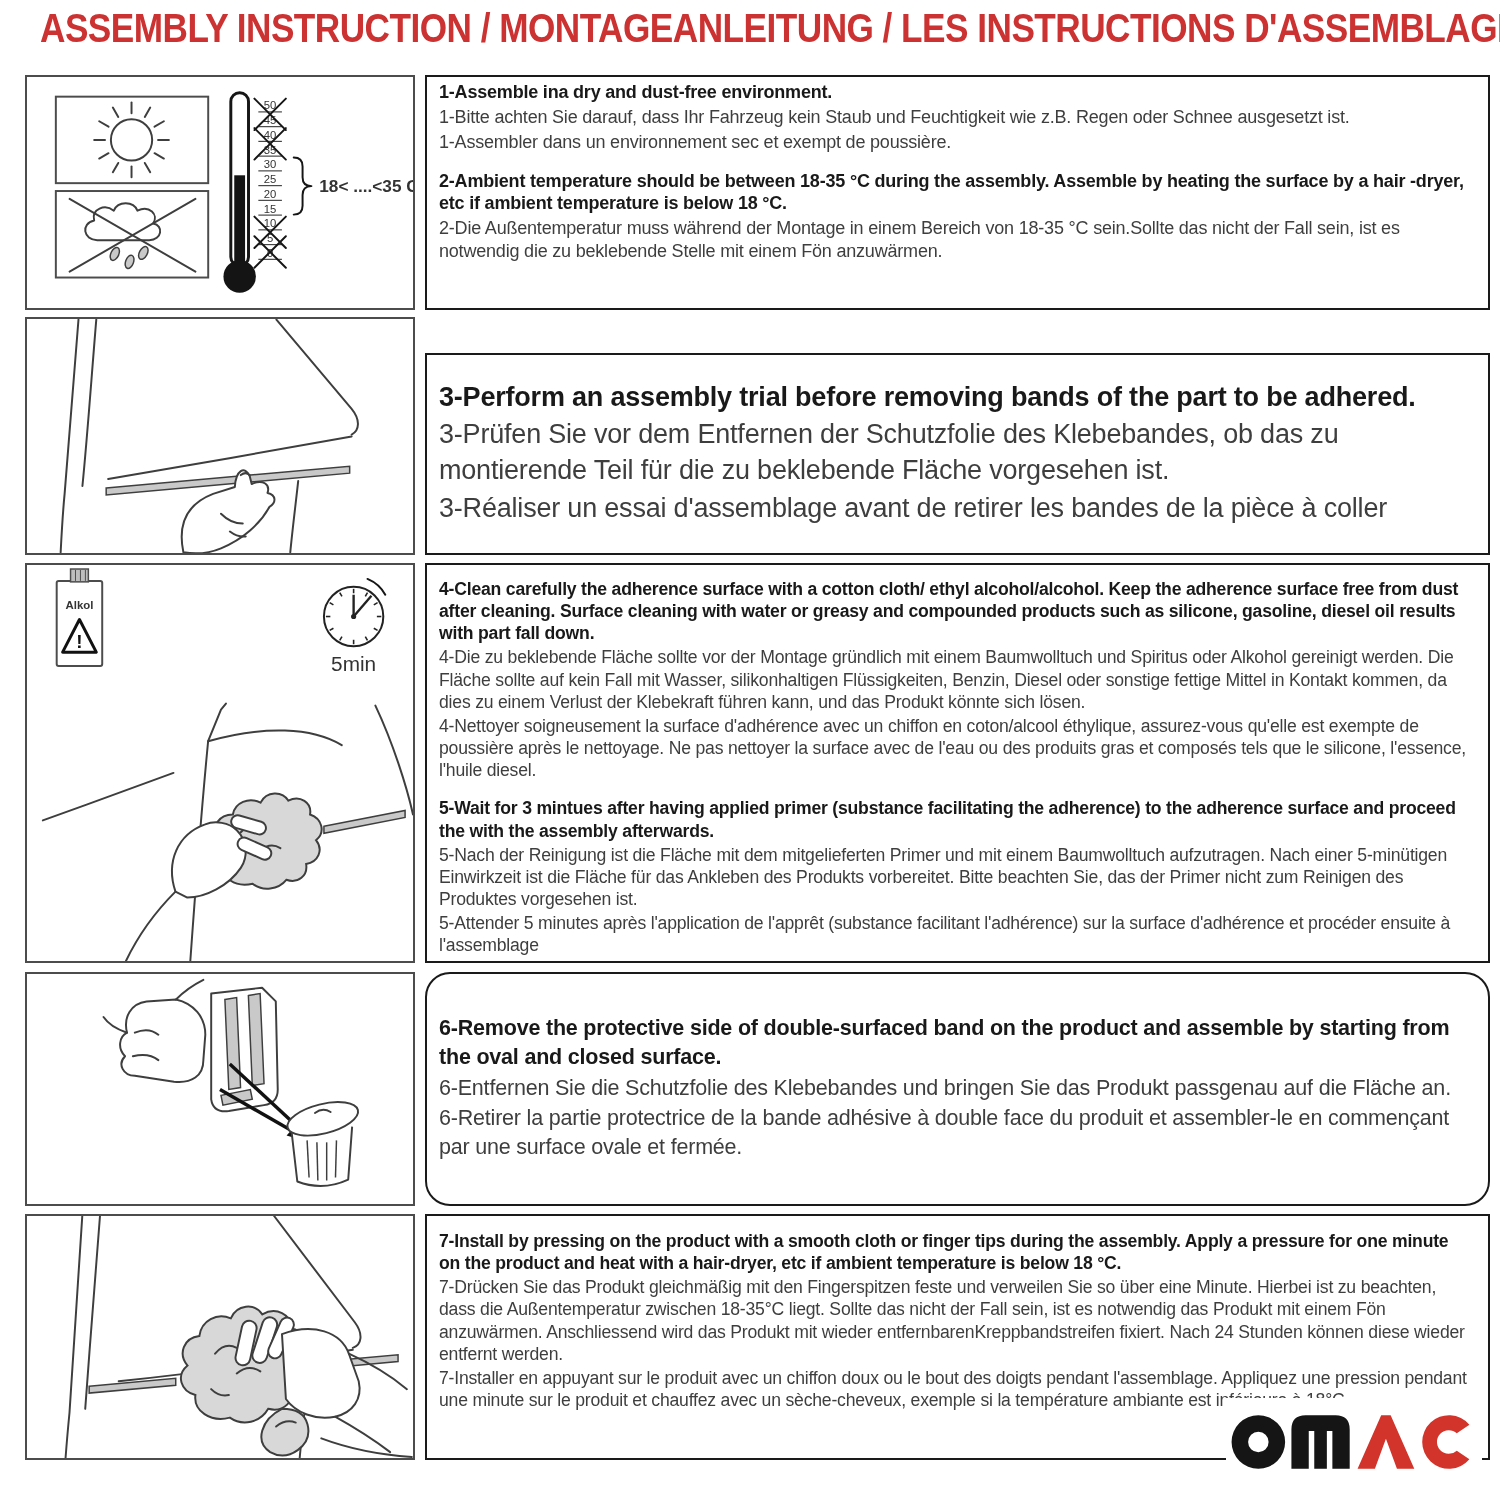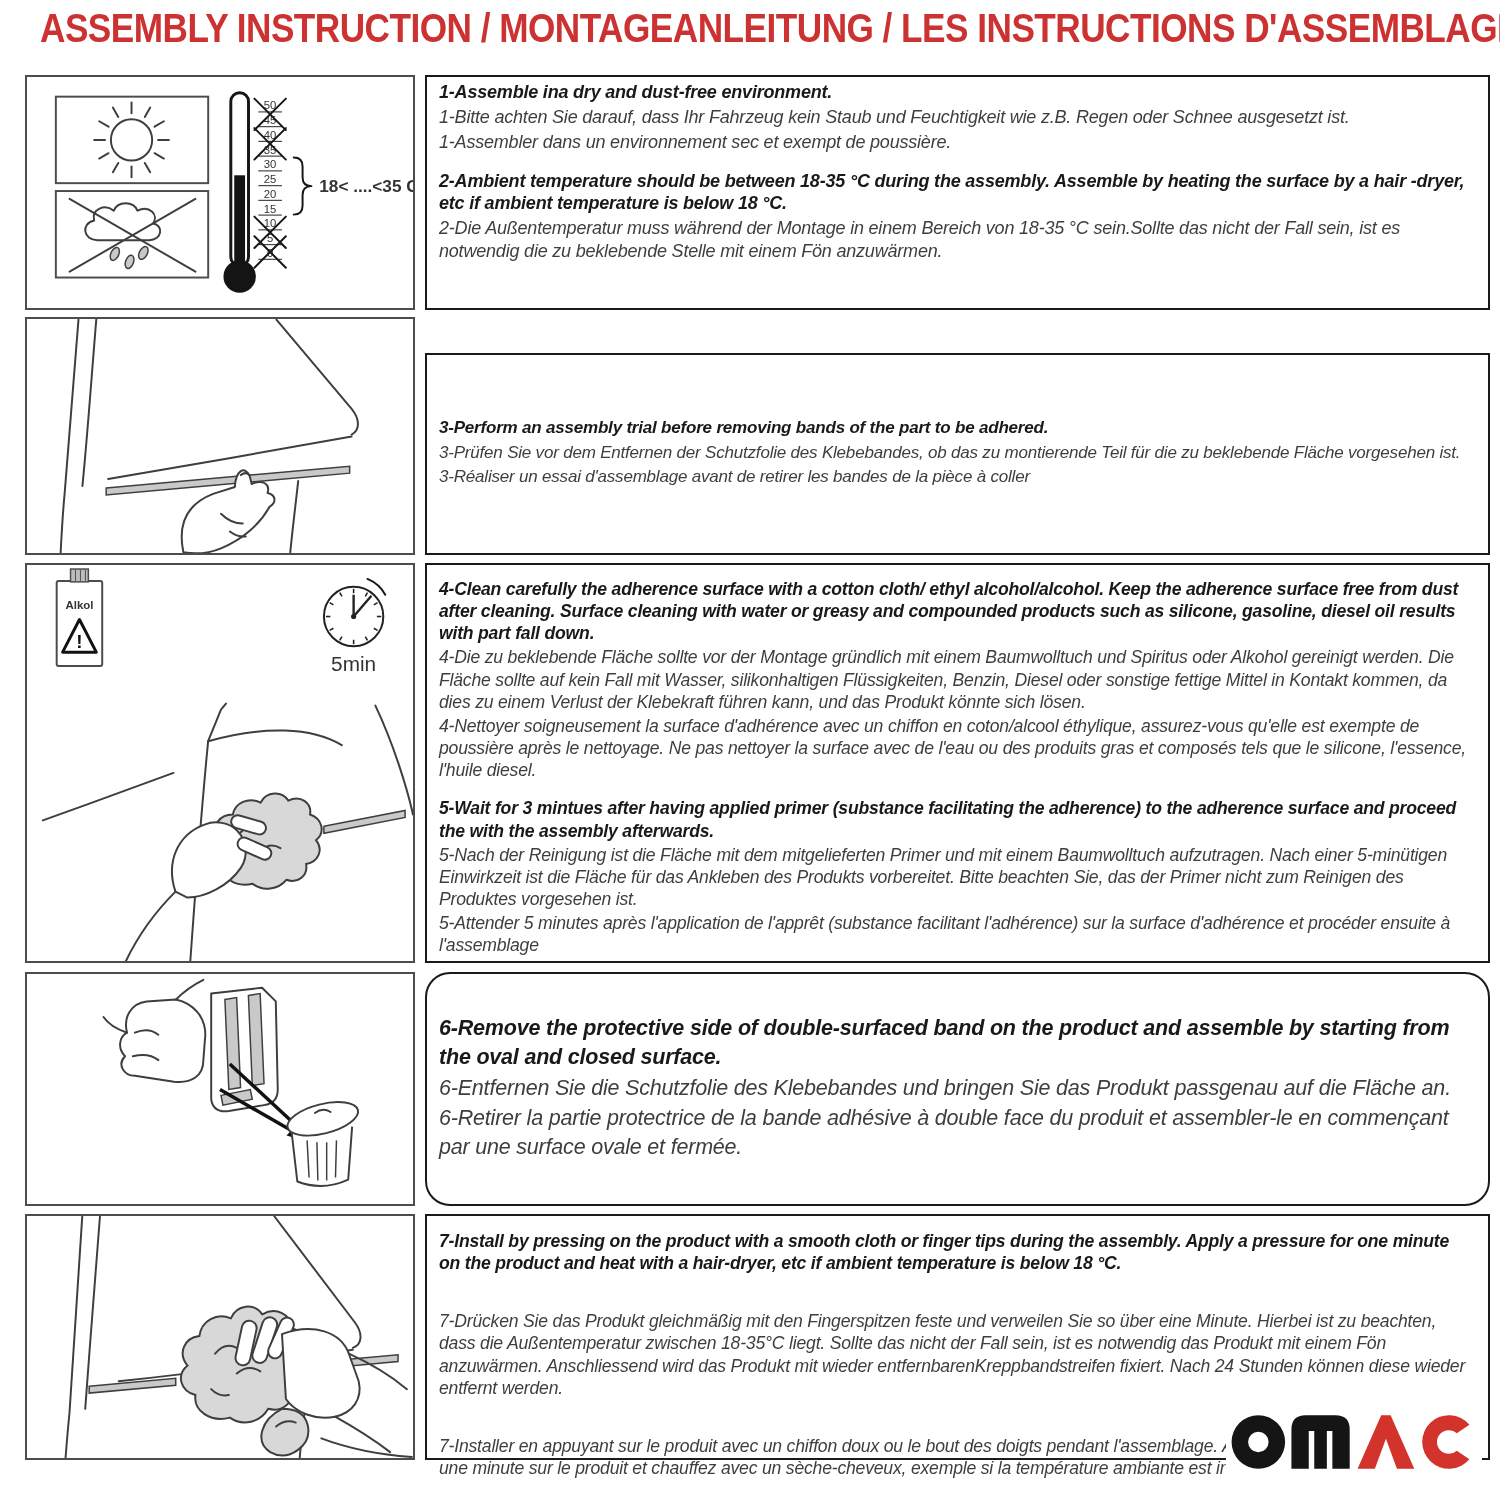--- a/index.html
+++ b/index.html
@@ -7,31 +7,31 @@
         font-family:"Liberation Sans",sans-serif;}
   .title{position:absolute;left:40px;top:6px;margin:0;color:#cb3231;font-size:40px;
          font-weight:bold;letter-spacing:-0.6px;white-space:nowrap;
          transform:scaleX(.88);transform-origin:left center;}
   .row{position:absolute;left:0;width:1500px;}
   .illus{position:absolute;left:25px;top:0;bottom:0;width:390px;border:2px solid #4c4c4c;
          background:#fff;box-sizing:border-box;}
   .illus svg{display:block;width:100%;height:100%;}
   .textbox{position:absolute;left:425px;top:0;bottom:0;width:1065px;border:2px solid #1a1a1a;
            background:#fff;box-sizing:border-box;padding:5px 18px 5px 12px;
-           display:flex;flex-direction:column;font-style:italic;}
+           display:flex;flex-direction:column;}
   .vcenter{justify-content:center;}
   .textbox p{margin:0 0 2px 0;letter-spacing:-0.2px;}
   .b{font-weight:bold;color:#191919;}
   .r{color:#3e3e3e;}
   .t18{font-size:18px;line-height:1.27;}
   .t17{font-size:17.6px;line-height:1.26;}
-  .t23{font-size:17px;line-height:1.32;margin-top:36px;}
+  .t23{font-size:27px;line-height:1.32;margin-top:36px;}
   .t21{font-size:21.5px;line-height:1.34;border-radius:25px;}
   .gap{height:14px;flex:0 0 auto;}
-  .pt4{padding-top:4px;} .pt8{padding-top:13px;} .pt14{padding-top:14px;gap:34px;}
+  .pt4{padding-top:4px;} .pt8{padding-top:13px;} .pt14{padding-top:14px;}
   .logo{position:absolute;left:1226px;top:1398px;width:256px;height:88px;background:#fff;
         display:flex;align-items:center;justify-content:flex-end;}
   
   .ln{fill:none;stroke:#3e3e3e;stroke-width:2;stroke-linecap:round;stroke-linejoin:round;}
   .lnk{fill:none;stroke:#161616;stroke-width:2;stroke-linecap:round;stroke-linejoin:round;}
   .ibox{fill:#fff;stroke:#4c4c4c;stroke-width:2;}
   .grey{fill:#c9c9c9;stroke:#3e3e3e;stroke-width:1.5;}
   .cloth{fill:#d8d8d8;stroke:#3e3e3e;stroke-width:2;}
   .hand{fill:#fff;stroke:#3e3e3e;stroke-width:2;stroke-linejoin:round;}
   .blk{fill:#141414;stroke:none;}

